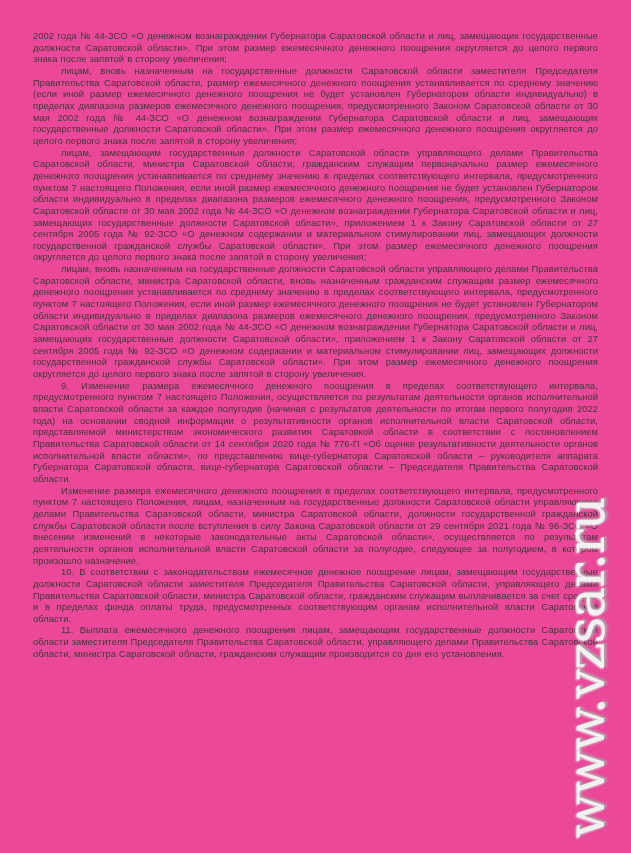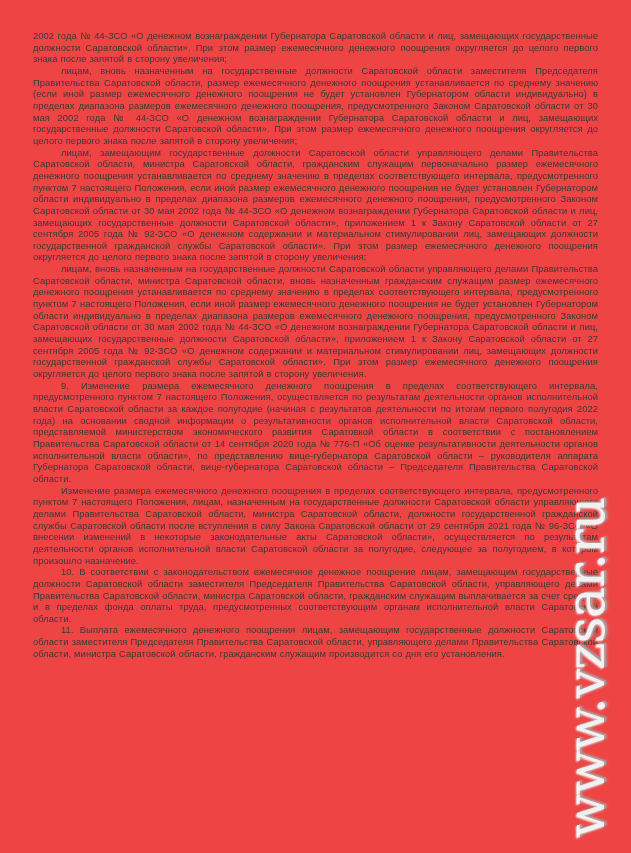--- a/index.html
+++ b/index.html
@@ -5,21 +5,21 @@
   html, body {
     margin: 0;
     padding: 0;
     background: #e8e8e8;
   }
   .page {
     position: relative;
     width: 631px;
     height: 853px;
     margin: 0 auto;
-    background: #ef4444;
+    background: #ec4899;
     overflow: hidden;
     font-family: "Liberation Sans", sans-serif;
   }
   .text-column {
     position: absolute;
     left: 33px;
     top: 30px;
     width: 565px;
     color: #3a3a3a;
     font-size: 9.4px;

